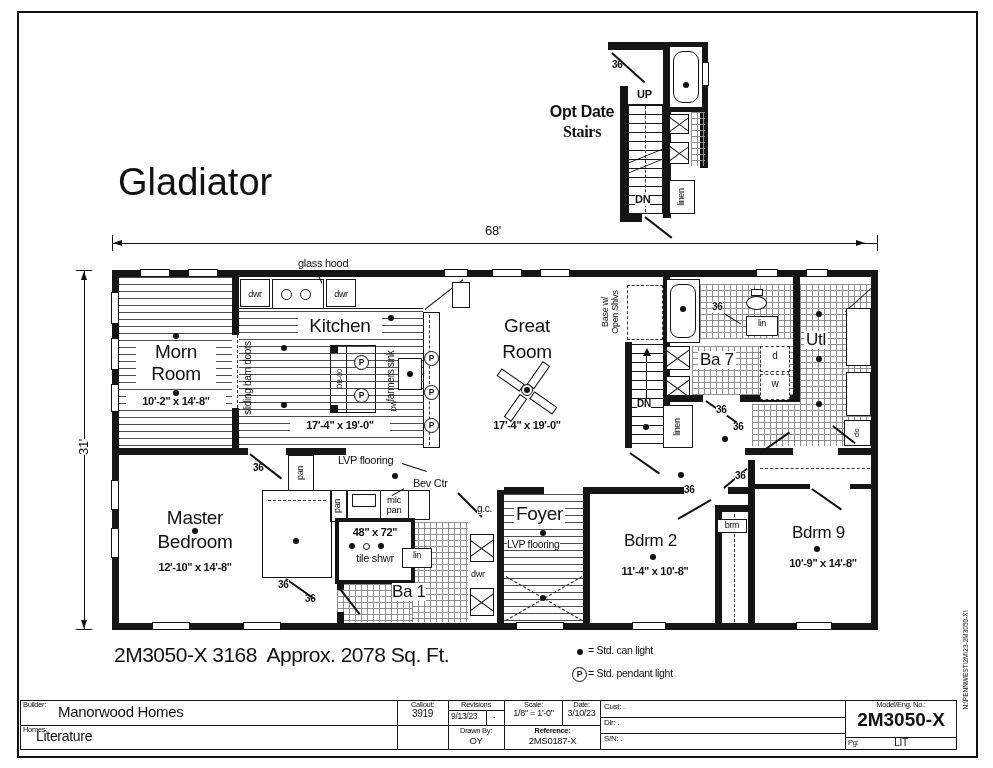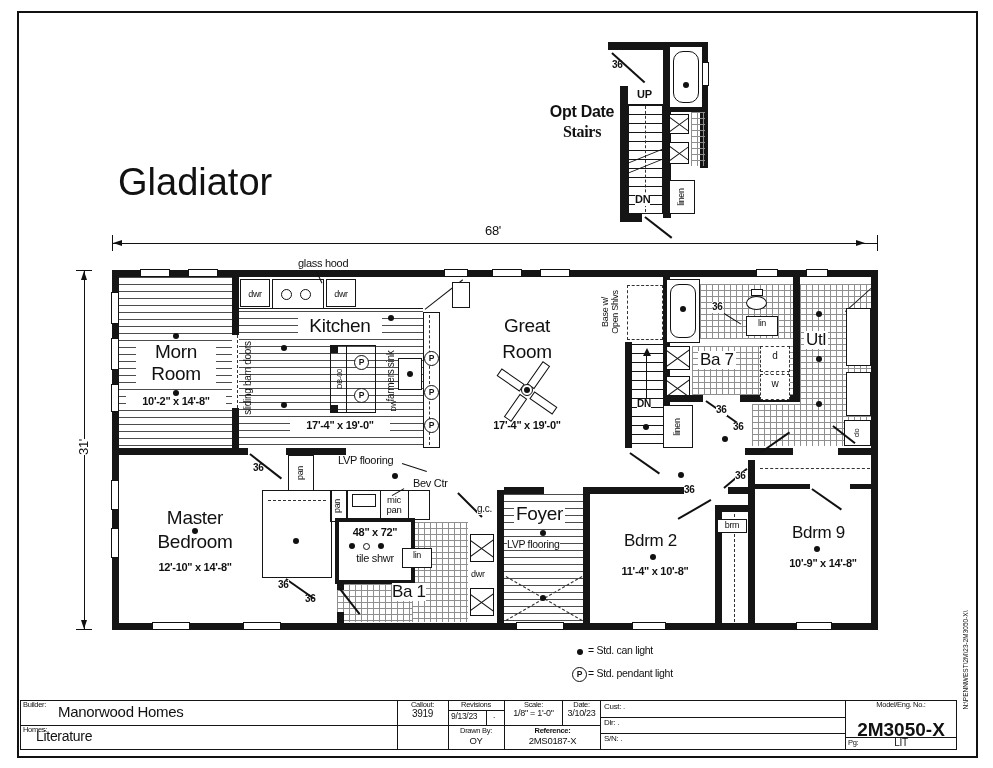--- a/index.html
+++ b/index.html
@@ -317,20 +317,21 @@
   <div class="fanblade" style="left:527px;top:387px;transform:rotate(215deg) translateX(6px);"></div>
   <div class="fanblade" style="left:527px;top:387px;transform:rotate(305deg) translateX(6px);"></div>
   <div class="circ" style="left:521px;top:384px;width:12px;height:12px;"></div>
   <div class="can" style="left:524px;top:387px;"></div>
 
   <div class="lbl ctr" style="left:145px;top:508px;width:100px;font-size:19px;">Master</div>
   <div class="lbl ctr" style="left:145px;top:532px;width:100px;font-size:19px;">Bedroom</div>
   <div class="can" style="left:192px;top:528px;"></div>
   <div class="lbl b ctr" style="left:135px;top:562px;width:120px;font-size:11px;">12'-10" x 14'-8"</div>
 
+  <div class="lbl" style="left:114px;top:644px;font-size:21px;letter-spacing:-0.5px;">2M3050-X 3168  Approx. 2078 Sq. Ft.</div>
 
   <div class="can" style="left:577px;top:649px;"></div>
   <div class="lbl" style="left:588px;top:645px;font-size:10.5px;">= Std. can light</div>
   <div class="pend" style="left:572px;top:667px;">P</div>
   <div class="lbl" style="left:588px;top:668px;font-size:10.5px;">= Std. pendant light</div>
 
   <div class="box nobg" style="left:20px;top:700px;width:937px;height:50px;border-width:1.6px;"></div>
   <div class="tline" style="left:397px;top:700px;width:1.4px;height:50px;"></div>
   <div class="tline" style="left:448px;top:700px;width:1.4px;height:50px;"></div>
   <div class="tline" style="left:504px;top:700px;width:1.4px;height:50px;"></div>
@@ -364,18 +365,18 @@
   <div class="lbl ctr" style="left:563px;top:701px;width:37px;font-size:7.5px;">Date:</div>
   <div class="lbl ctr" style="left:563px;top:709px;width:37px;font-size:9px;">3/10/23</div>
   <div class="lbl ctr" style="left:505px;top:727px;width:95px;font-size:7.5px;font-weight:bold;">Reference:</div>
   <div class="lbl ctr" style="left:505px;top:736px;width:95px;font-size:9.5px;">2MS0187-X</div>
 
   <div class="lbl" style="left:604px;top:703px;font-size:8px;">Cust: .</div>
   <div class="lbl" style="left:604px;top:719px;font-size:8px;">Dlr: .</div>
   <div class="lbl" style="left:604px;top:735px;font-size:8px;">S/N: .</div>
 
   <div class="lbl ctr" style="left:846px;top:701px;width:110px;font-size:7.5px;">Model/Eng. No.:</div>
-  <div class="lbl b ctr" style="left:846px;top:710px;width:110px;font-size:19px;letter-spacing:0;margin-top:10px;">2M3050-X</div>
+  <div class="lbl b ctr" style="left:846px;top:710px;width:110px;font-size:19px;letter-spacing:0;">2M3050-X</div>
   <div class="lbl" style="left:848px;top:739px;font-size:7.5px;">Pg:</div>
   <div class="lbl ctr" style="left:846px;top:738px;width:110px;font-size:10px;">LIT</div>
 
   <div class="lbl rot" style="left:966px;top:660px;font-size:6.5px;letter-spacing:0;">N:\PENNWEST\2M\23-2M3050-X\</div>
 </div>
 
 </body></html>

